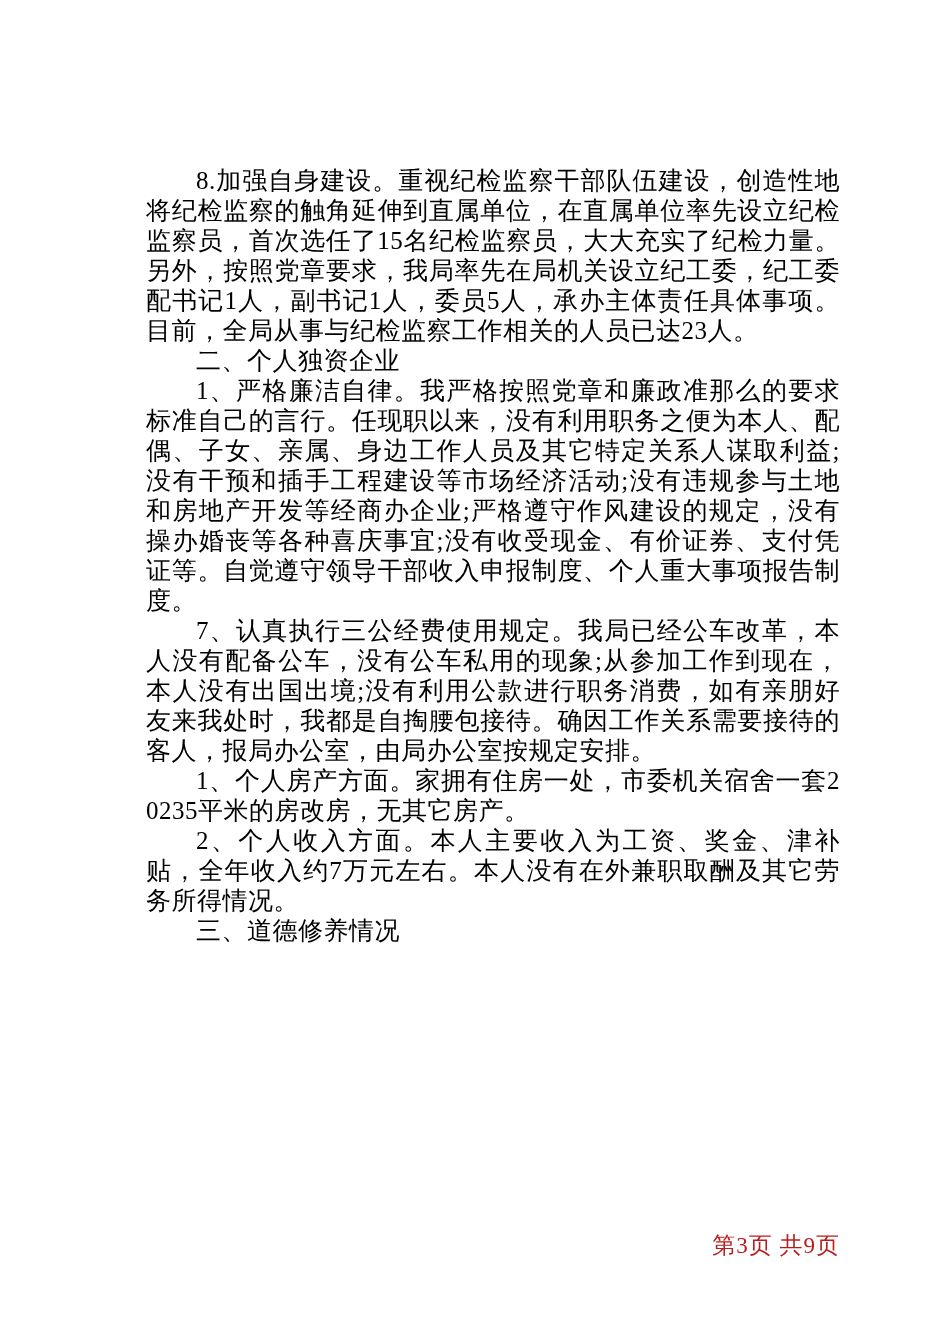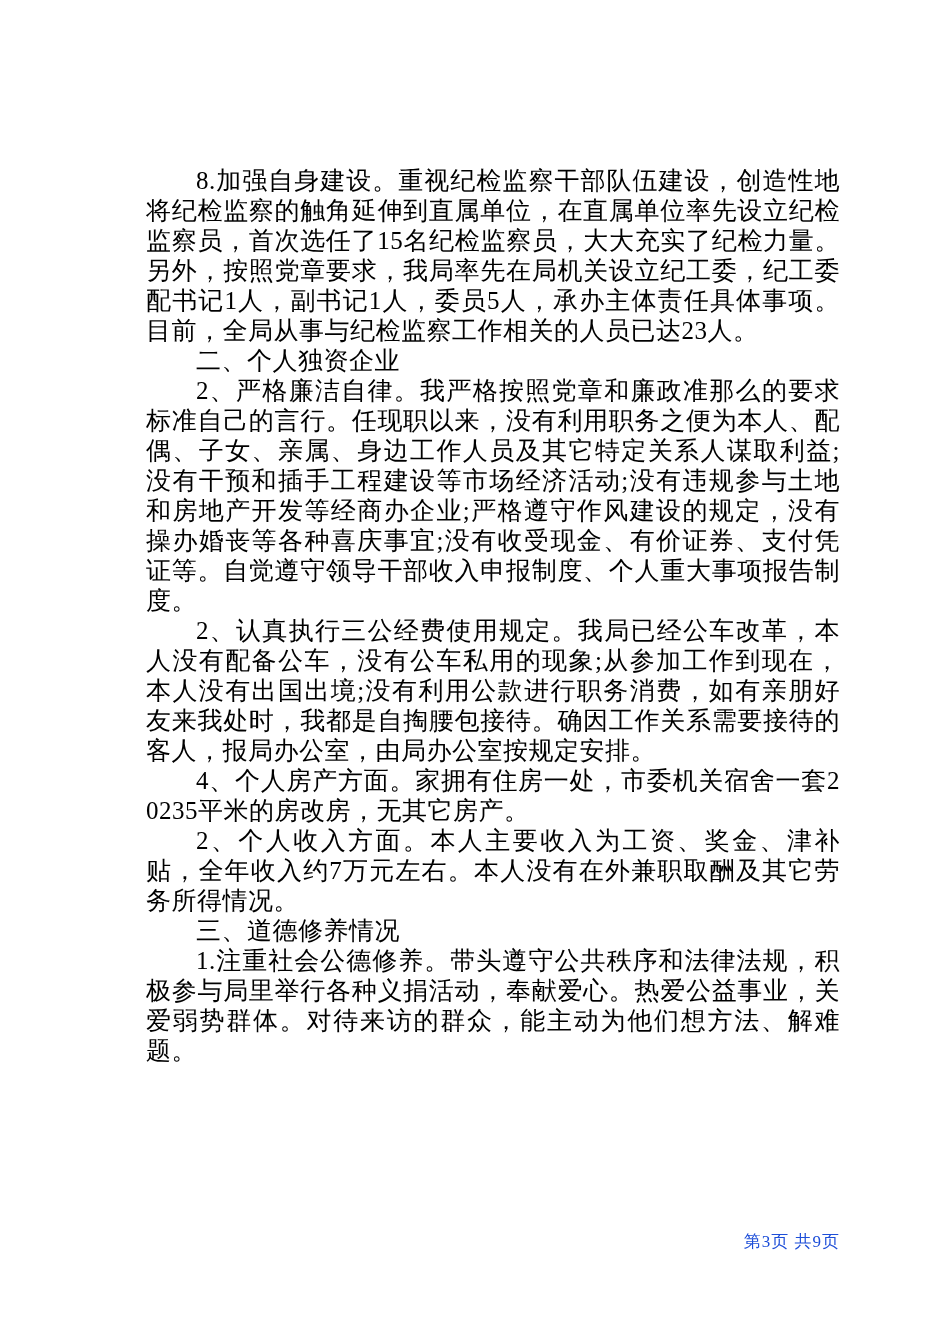--- a/index.html
+++ b/index.html
@@ -50,39 +50,38 @@
 
   .page-footer {
     position: absolute;
     left: 130px;
     top: 1230px;
     width: 694px;
     text-align: right;
   }
 
   .page-number {
-    font-size: 17px;
-    color: #1d4ed8;
+    font-size: 23px;
+    color: #b91c1c;
     letter-spacing: 1px;
     margin-left: 44px;
   }
 </style>
 </head>
 <body>
 
 <div class="page">
 
   <main class="doc-body">
     <p class="para">8.加强自身建设。重视纪检监察干部队伍建设，创造性地将纪检监察的触角延伸到直属单位，在直属单位率先设立纪检监察员，首次选任了15名纪检监察员，大大充实了纪检力量。另外，按照党章要求，我局率先在局机关设立纪工委，纪工委配书记1人，副书记1人，委员5人，承办主体责任具体事项。目前，全局从事与纪检监察工作相关的人员已达23人。</p>
     <p class="para heading">二、个人独资企业</p>
-    <p class="para">2、严格廉洁自律。我严格按照党章和廉政准那么的要求标准自己的言行。任现职以来，没有利用职务之便为本人、配偶、子女、亲属、身边工作人员及其它特定关系人谋取利益;没有干预和插手工程建设等市场经济活动;没有违规参与土地和房地产开发等经商办企业;严格遵守作风建设的规定，没有操办婚丧等各种喜庆事宜;没有收受现金、有价证券、支付凭证等。自觉遵守领导干部收入申报制度、个人重大事项报告制度。</p>
-    <p class="para">2、认真执行三公经费使用规定。我局已经公车改革，本人没有配备公车，没有公车私用的现象;从参加工作到现在，本人没有出国出境;没有利用公款进行职务消费，如有亲朋好友来我处时，我都是自掏腰包接待。确因工作关系需要接待的客人，报局办公室，由局办公室按规定安排。</p>
-    <p class="para">4、个人房产方面。家拥有住房一处，市委机关宿舍一套20235平米的房改房，无其它房产。</p>
+    <p class="para">1、严格廉洁自律。我严格按照党章和廉政准那么的要求标准自己的言行。任现职以来，没有利用职务之便为本人、配偶、子女、亲属、身边工作人员及其它特定关系人谋取利益;没有干预和插手工程建设等市场经济活动;没有违规参与土地和房地产开发等经商办企业;严格遵守作风建设的规定，没有操办婚丧等各种喜庆事宜;没有收受现金、有价证券、支付凭证等。自觉遵守领导干部收入申报制度、个人重大事项报告制度。</p>
+    <p class="para">7、认真执行三公经费使用规定。我局已经公车改革，本人没有配备公车，没有公车私用的现象;从参加工作到现在，本人没有出国出境;没有利用公款进行职务消费，如有亲朋好友来我处时，我都是自掏腰包接待。确因工作关系需要接待的客人，报局办公室，由局办公室按规定安排。</p>
+    <p class="para">1、个人房产方面。家拥有住房一处，市委机关宿舍一套20235平米的房改房，无其它房产。</p>
     <p class="para">2、个人收入方面。本人主要收入为工资、奖金、津补贴，全年收入约7万元左右。本人没有在外兼职取酬及其它劳务所得情况。</p>
     <p class="para heading">三、道德修养情况</p>
-    <p class="para">1.注重社会公德修养。带头遵守公共秩序和法律法规，积极参与局里举行各种义捐活动，奉献爱心。热爱公益事业，关爱弱势群体。对待来访的群众，能主动为他们想方法、解难题。</p>
   </main>
 
   <footer class="page-footer">
     <span class="page-number">第3页 共9页</span>
   </footer>
 
 </div>
 
 </body></html>

